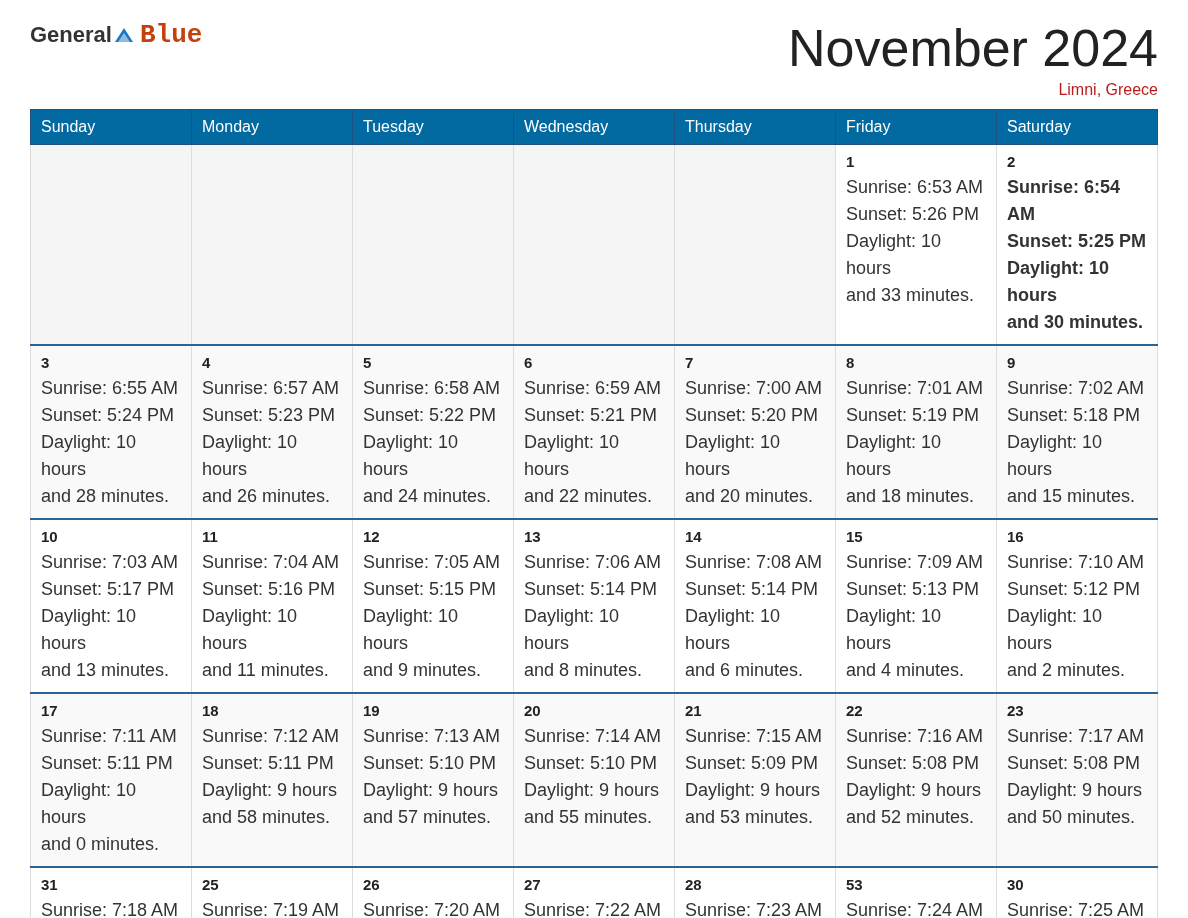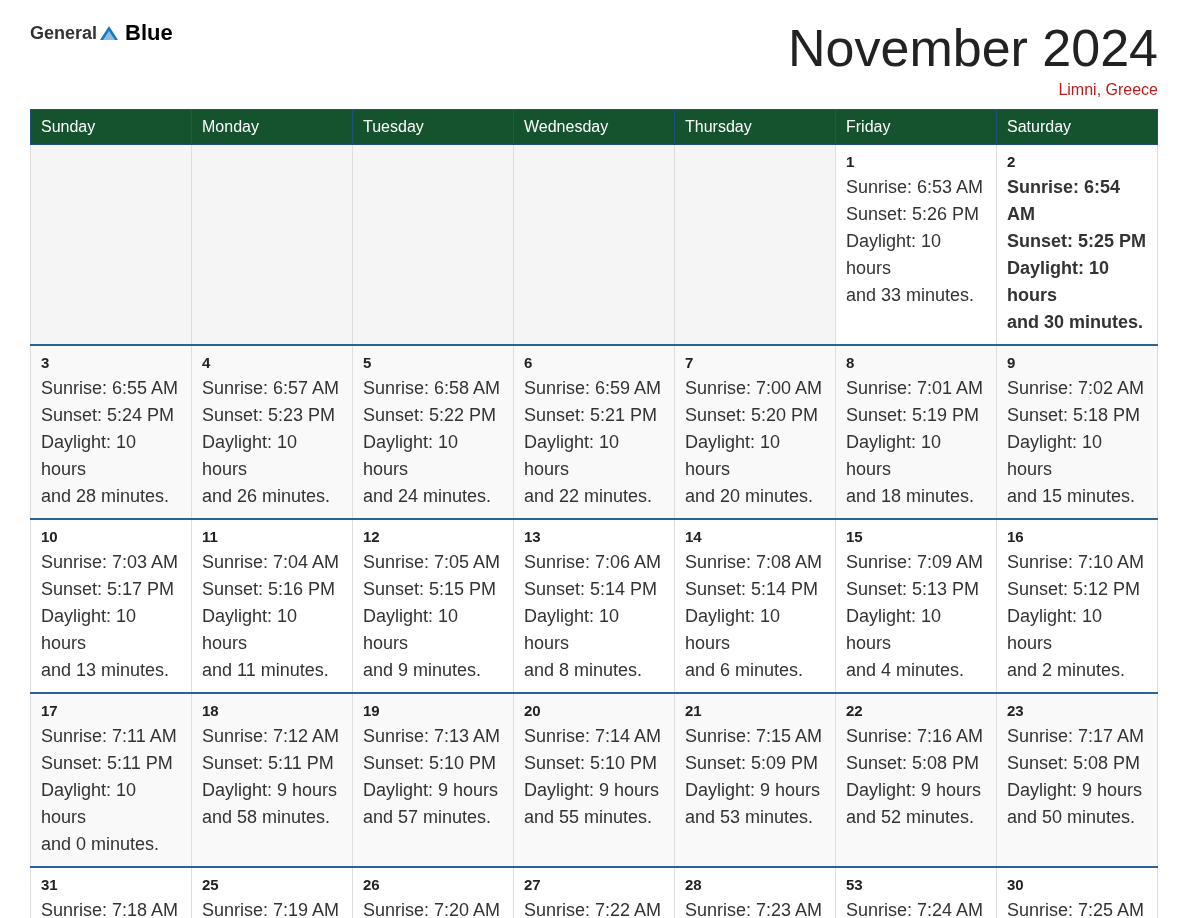--- a/index.html
+++ b/index.html
@@ -15,28 +15,29 @@
       justify-content: space-between;
       align-items: flex-start;
       margin-bottom: 10px;
     }
     .logo {
       display: flex;
       align-items: center;
       gap: 4px;
     }
     .logo-text-general {
-      font-size: 18px;
+      font-size: 22px;
       font-weight: bold;
       color: #333;
     }
     .logo-text-blue {
-      font-size: 22px;
+      font-size: 26px;
       font-weight: bold;
-      color: #000000;
+      color: #c2410c;
+      font-family: Liberation Mono, monospace;
     }
     .title-block {
       text-align: right;
     }
     .month-title {
       font-size: 52px;
       font-weight: normal;
       color: #222;
       line-height: 1.1;
     }
@@ -44,21 +45,21 @@
       font-size: 16px;
       color: #b91c1c;
       margin-top: 4px;
     }
     table {
       width: 100%;
       border-collapse: collapse;
       margin-top: 10px;
     }
     thead tr {
-      background-color: #14532d;
+      background-color: #0369a1;
     }
     thead th {
       color: #fff;
       font-size: 16px;
       font-weight: normal;
       padding: 8px 10px;
       text-align: left;
       border: 1px solid #1e5080;
     }
     tbody tr {

